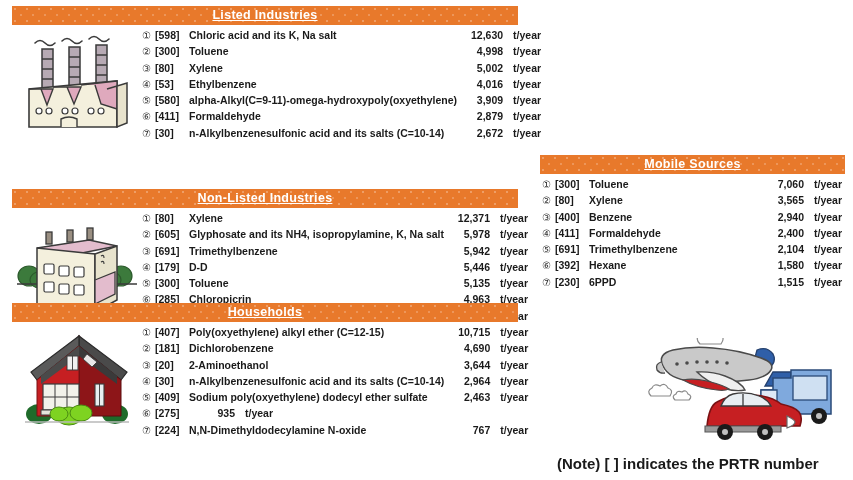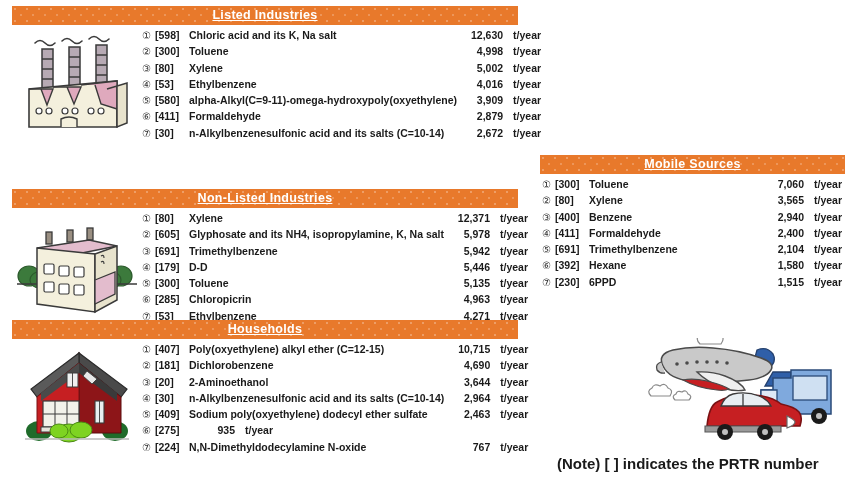--- a/index.html
+++ b/index.html
@@ -81,21 +81,21 @@
   }
   .unit {
     flex: 0 0 auto;
     font-weight: bold;
     width: 34px;
     text-align: center;
   }
   
   #panel-listed        { left: 12px;  top: 6px;   width: 506px; }
   #panel-nonlisted     { left: 12px;  top: 153px; width: 506px; margin-top: 36px; }
-  #panel-households    { left: 12px;  top: 320px; width: 506px; }
+  #panel-households    { left: 12px;  top: 303px; width: 506px; }
   
   #panel-mobile        { left: 540px; top: 155px; width: 305px; }
   #panel-mobile .rows  { padding-left: 2px; }
   #panel-mobile .chem  { min-width: 120px; }
 
   .note {
     position: absolute;
     left: 557px;
     top: 455px;
     font-size: 15px;

